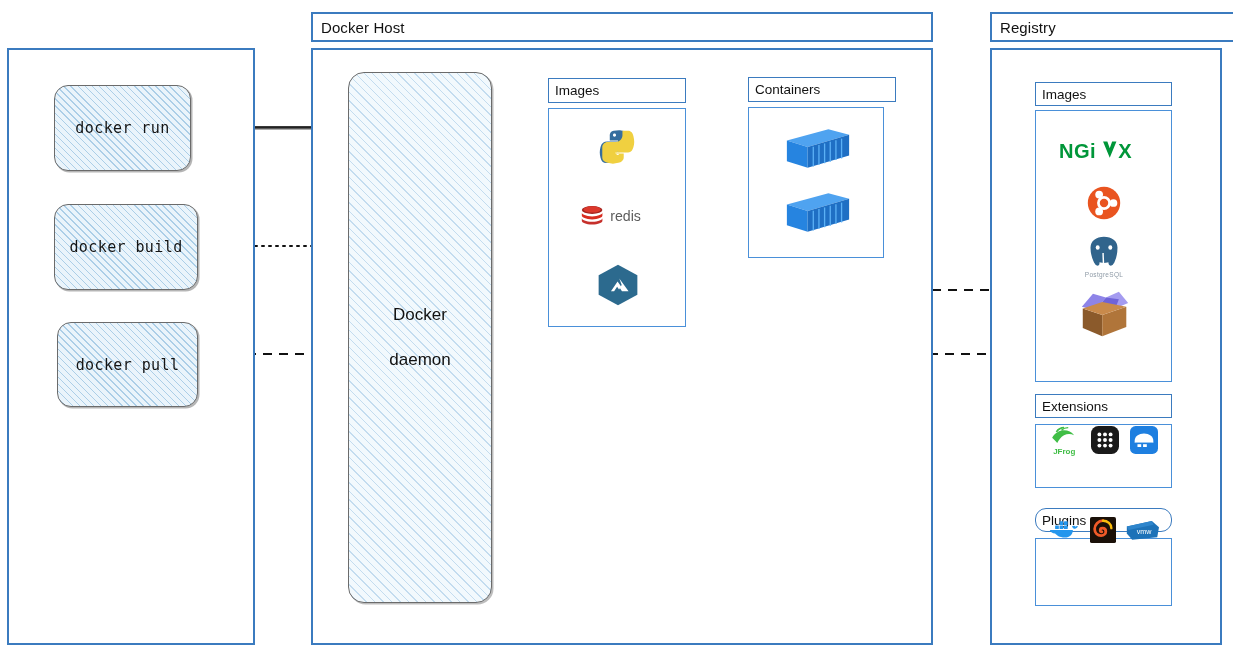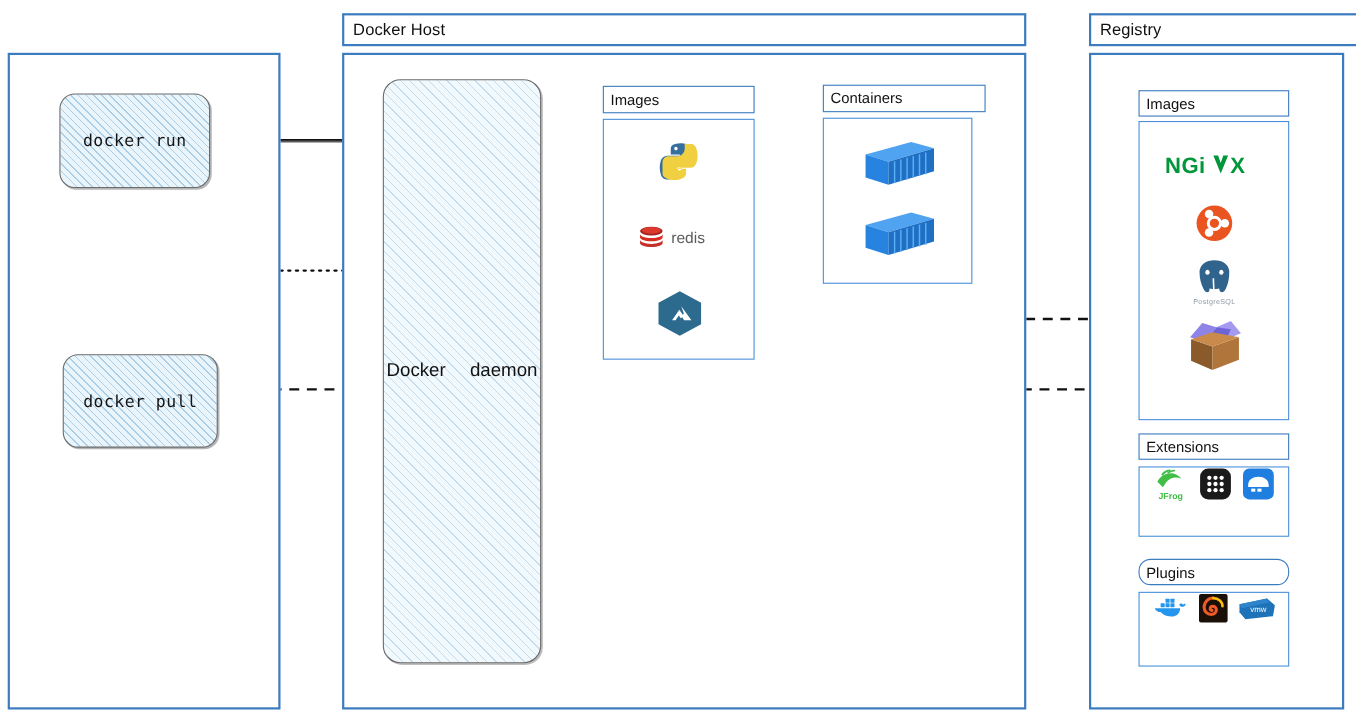--- a/index.html
+++ b/index.html
@@ -40,21 +40,21 @@
     display:flex;align-items:center;justify-content:center;
     font-family:"DejaVu Sans Mono","Liberation Mono",monospace;
     font-size:15px;color:#141414;letter-spacing:.4px;
     box-shadow:1.5px 1.5px 0 rgba(90,90,90,.45);
   }
   .daemon{
     border:1.4px solid #6b6b6b;border-radius:16px;
     background-color:#f2f9fd;
     background-image:
       repeating-linear-gradient(45deg, rgba(130,180,220,.42) 0 1px, rgba(0,0,0,0) 1px 6px);
-    display:flex;flex-direction:row;align-items:center;justify-content:center;
+    display:flex;flex-direction:column;align-items:center;justify-content:center;
     font-size:17px;color:#111;line-height:1.32;text-align:center;
     box-shadow:1.5px 1.5px 0 rgba(90,90,90,.40);
     gap:22px;
   }
 
   
   .icon-cell{position:absolute;display:flex;align-items:center;justify-content:center;}
   .row-icons{position:absolute;display:flex;align-items:flex-start;justify-content:space-evenly;}
 
   svg{display:block;overflow:visible;}
@@ -95,20 +95,23 @@
 
     <line x1="199" y1="354" x2="344" y2="354" stroke="#111111" stroke-width="2.2" stroke-dasharray="9 7" marker-end="url(#ah)"></line>
 
     <line x1="497" y1="354" x2="1037" y2="354" stroke="#111111" stroke-width="2.2" stroke-dasharray="9 7" marker-end="url(#ah)"></line>
   </svg>
 
   <div class="abs body-box" style="left:7px;top:48px;width:248px;height:597px;"></div>
 
   <div class="abs cmd" style="left:54px;top:85px;width:137px;height:86px;">
     <span>docker run</span>
+  </div>
+  <div class="abs cmd" style="left:54px;top:204px;width:144px;height:86px;">
+    <span>docker build</span>
   </div>
   <div class="abs hdr" style="left:311px;top:12px;width:622px;height:30px;">
     <span>Docker Host</span>
   </div>
 
   <div class="abs cmd" style="left:57px;top:322px;width:141px;height:85px;">
     <span>docker pull</span>
   </div>
   <div class="abs body-box" style="left:311px;top:48px;width:622px;height:597px;"></div>
 
@@ -273,21 +276,21 @@
         <rect x="14" y="19.5" width="4" height="3" fill="#ffffff"></rect>
       </svg>
     </span>
   </div>
 
   <div class="abs sub-hdr" style="left:1035px;top:508px;width:137px;height:24px;border-radius:11px;">
     <span>Plugins</span>
   </div>
   <div class="abs sub-body" style="left:1035px;top:538px;width:137px;height:68px;"></div>
 
-  <div class="row-icons" style="left:1038px;top:540px;width:131px;height:64px;">
+  <div class="row-icons" style="left:1038px;top:517px;width:131px;height:64px;">
     <span>
       <svg width="32" height="24" viewBox="0 0 36 26">
         <g fill="#2496ED">
           <rect x="8" y="9" width="4.2" height="4" rx=".4"></rect>
           <rect x="13" y="9" width="4.2" height="4" rx=".4"></rect>
           <rect x="18" y="9" width="4.2" height="4" rx=".4"></rect>
           <rect x="13" y="4.4" width="4.2" height="4" rx=".4"></rect>
           <rect x="18" y="4.4" width="4.2" height="4" rx=".4"></rect>
           <path d="M2 14h26c0 5-3.5 8.5-9 8.5-6.5 0-9-2.5-11-4.5-3 0-5-1.5-6-4z"></path>
           <path d="M27 10c1.6-1.2 3.4-.6 4 .4.6-1 2-1 2.6-.4-.6 2-2.4 2.8-4 2.6-.8.2-2-.8-2.6-2.6z"></path>

